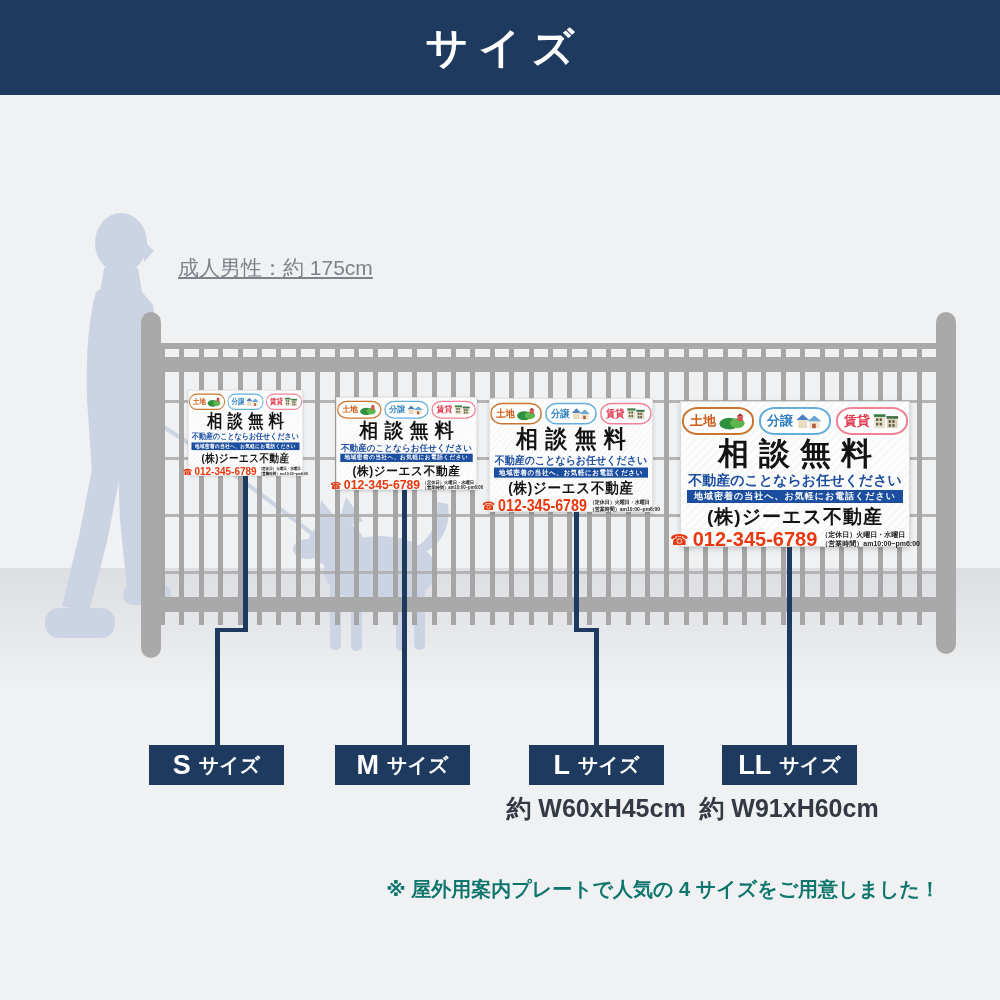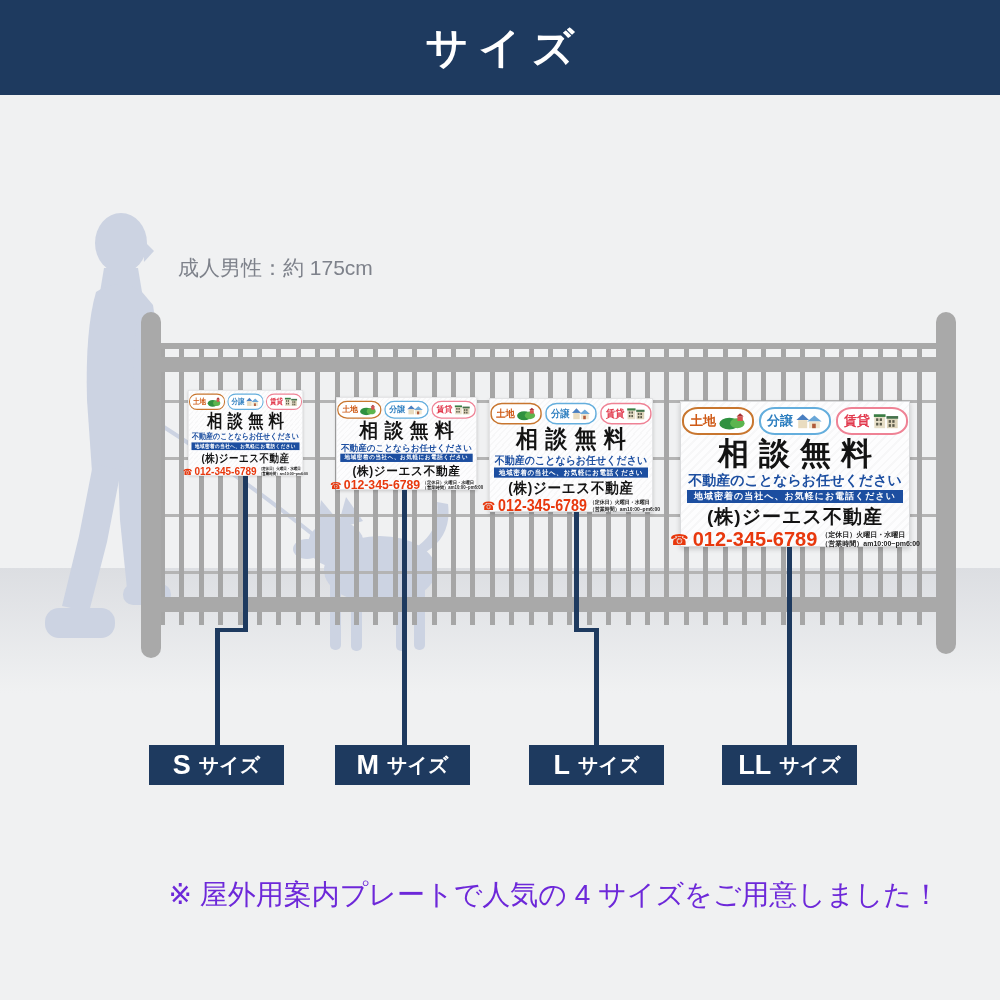--- a/index.html
+++ b/index.html
@@ -11,21 +11,21 @@
   
   .header{
     position:absolute;left:0;top:0;width:1000px;height:95px;
     background:#1e3a5f;display:flex;align-items:center;justify-content:center;z-index:10;
   }
   .header .title{
     color:#fff;font-size:42px;font-weight:700;letter-spacing:10px;margin-right:-10px;
   }
   
   .height-label{
-    position:absolute;left:178px;top:254px;font-size:21px;color:#7e828b;z-index:6;
+    position:absolute;left:178px;top:254px;font-size:21px;color:#7e828b;z-index:6;text-decoration:underline;
   }
   .ground{
     position:absolute;left:0;top:568px;width:1000px;height:125px;
     background:linear-gradient(#dcdee2,rgba(240,241,242,0));z-index:1;
   }
   .silhouettes{position:absolute;left:0;top:0;z-index:2;}
   
   .fence-wire{position:absolute;left:160px;width:776px;height:3px;background:#b4b4b4;z-index:3;}
   .fence-bars{
     position:absolute;left:160px;top:349px;width:776px;height:276px;z-index:3;
@@ -86,21 +86,21 @@
     position:absolute;top:745px;width:135px;height:40px;background:#1e3a5f;color:#fff;
     display:flex;align-items:center;justify-content:center;gap:8px;z-index:6;
   }
   .size-letter{font-size:27px;font-weight:800;line-height:1;}
   .size-suffix{font-size:20px;font-weight:800;line-height:1;}
   .size-dim{
     position:absolute;top:792px;width:220px;text-align:center;
     font-size:25px;font-weight:800;color:#343a44;z-index:6;white-space:nowrap;
   }
   .footnote{
-    position:absolute;right:60px;top:876px;font-size:28px;font-weight:400;color:#6d28d9;z-index:6;
+    position:absolute;right:60px;top:876px;font-size:20px;font-weight:700;color:#0f766e;z-index:6;
     white-space:nowrap;
   }
 </style>
 </head>
 <body>
 
 <div class="stage">
 
   <div class="header">
     <div class="title">サイズ</div>
@@ -384,16 +384,18 @@
   </div>
   <div class="size-tag" style="left:529px">
     <span class="size-letter">L</span>
     <span class="size-suffix">サイズ</span>
   </div>
   <div class="size-tag" style="left:722px">
     <span class="size-letter">LL</span>
     <span class="size-suffix">サイズ</span>
   </div>
 
+  <div class="size-dim" style="left:486px">約 W60xH45cm</div>
+  <div class="size-dim" style="left:679px">約 W91xH60cm</div>
 
   <div class="footnote">※ 屋外用案内プレートで人気の 4 サイズをご用意しました！</div>
 
 </div>
 
 </body></html>

